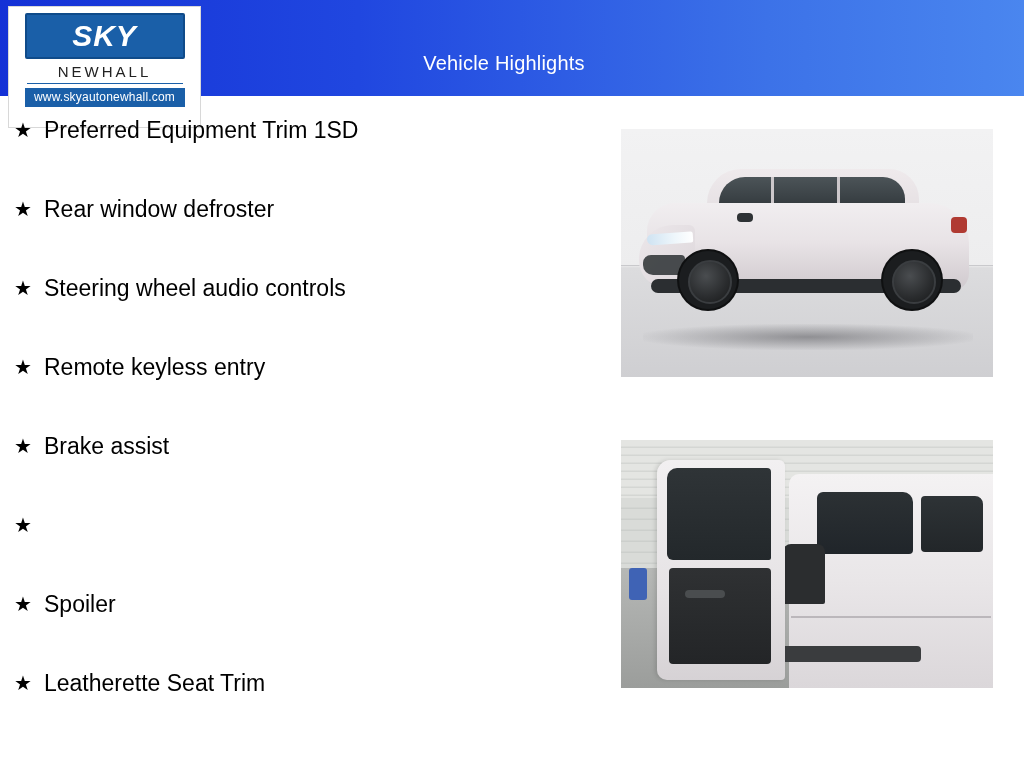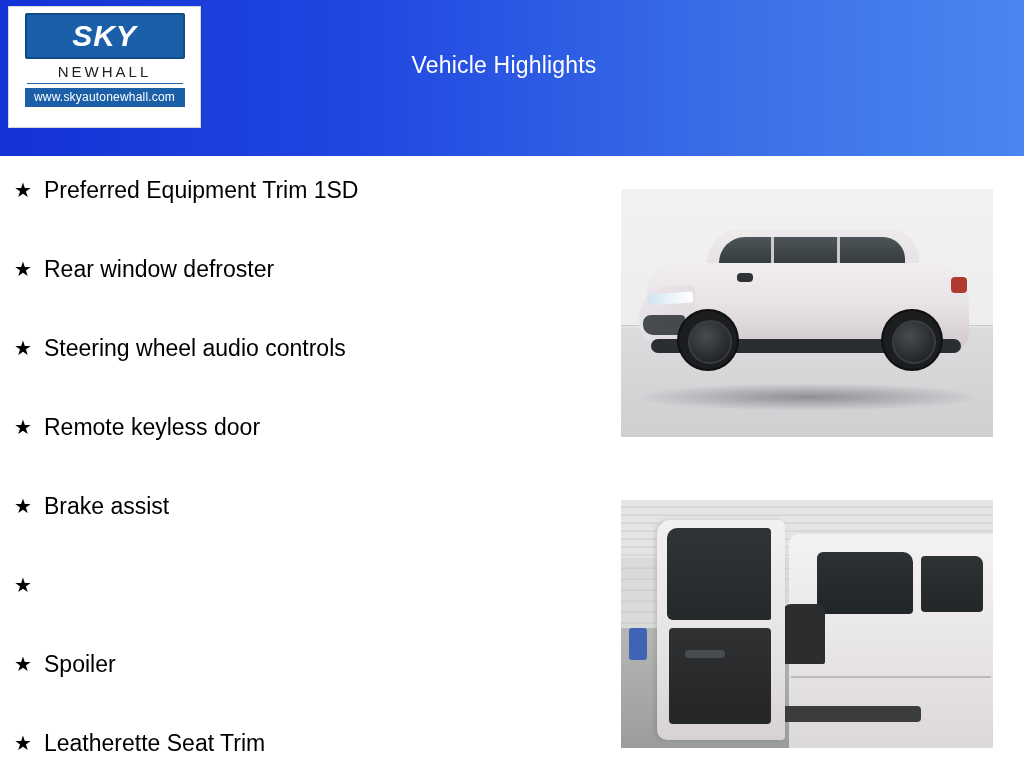--- a/index.html
+++ b/index.html
@@ -17,33 +17,33 @@
   .page {
     position: relative;
     width: 1024px;
     height: 768px;
   }
 
   
   .header {
     position: relative;
     width: 1024px;
-    height: 156px;
+    height: 96px;
     background: linear-gradient(to right, #1431d6 0%, #2047e0 35%, #3c72e8 75%, #4a86ef 100%);
     box-sizing: border-box;
   }
 
   .header-title {
     position: absolute;
     left: 0;
     right: 16px;
     top: 52px;
     text-align: center;
     color: #ffffff;
-    font-size: 23px;
+    font-size: 20px;
     font-family: "Liberation Sans", sans-serif;
     letter-spacing: 0.2px;
   }
 
   
   .logo-box {
     position: absolute;
     left: 8px;
     top: 6px;
     width: 193px;
@@ -392,21 +392,21 @@
         <span class="feature-text">Rear window defroster</span>
       </div>
 
       <div class="feature-row">
         <span class="bullet-star">★</span>
         <span class="feature-text">Steering wheel audio controls</span>
       </div>
 
       <div class="feature-row">
         <span class="bullet-star">★</span>
-        <span class="feature-text">Remote keyless door</span>
+        <span class="feature-text">Remote keyless entry</span>
       </div>
 
       <div class="feature-row">
         <span class="bullet-star">★</span>
         <span class="feature-text">Brake assist</span>
       </div>
 
       <div class="feature-row">
         <span class="bullet-star">★</span>
       </div>

